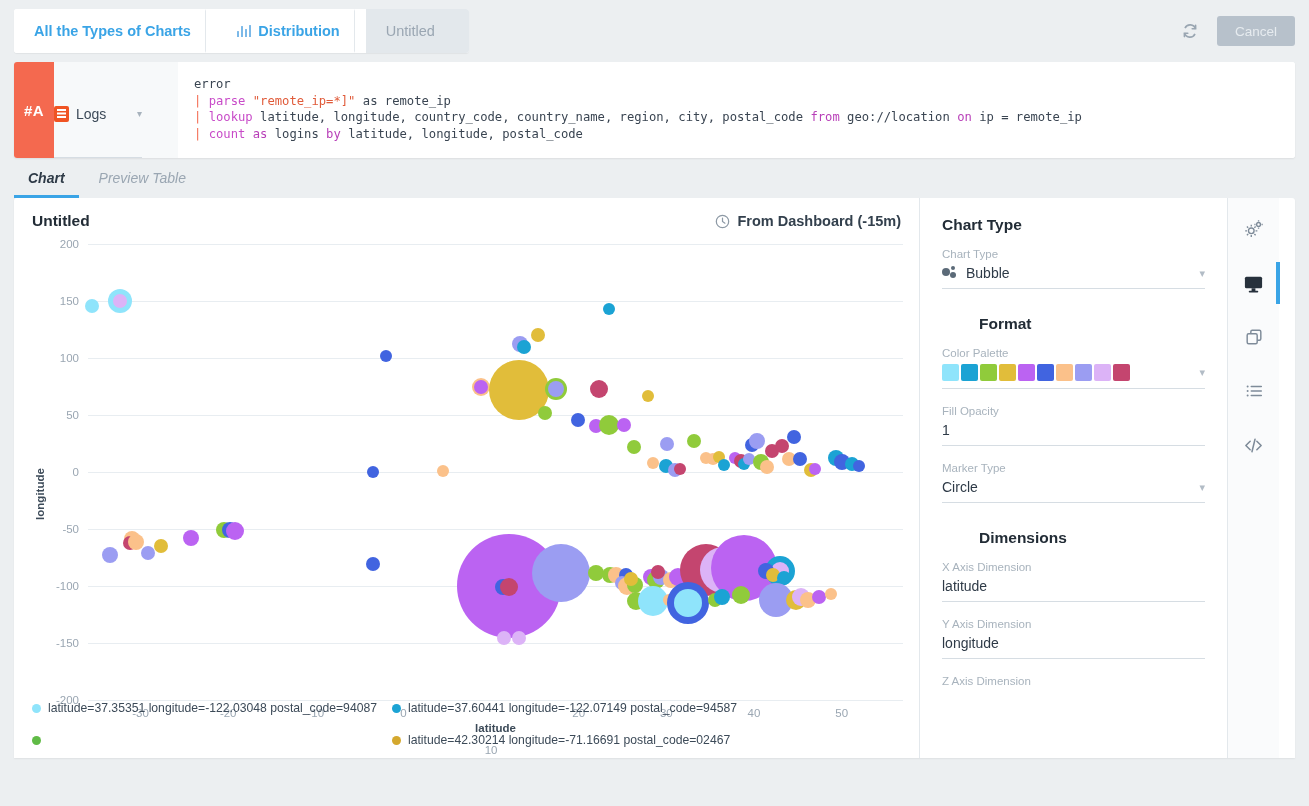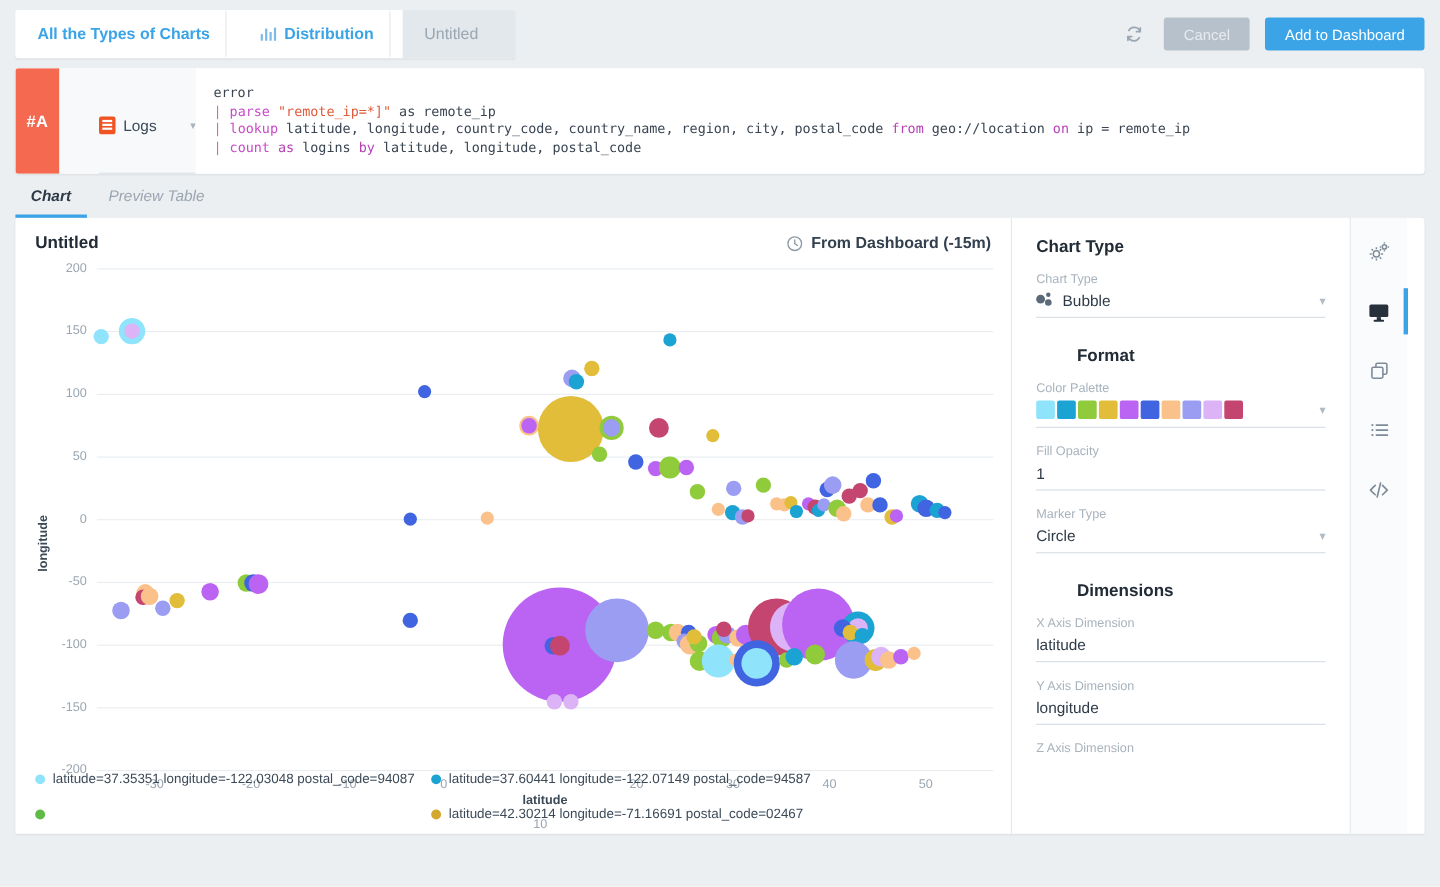--- a/index.html
+++ b/index.html
@@ -24,21 +24,21 @@
   .bc-icon i { display:block; width:2.5px; background:#7cb9e8; border-radius:.5px; }
   .topright { margin-left:auto; display:flex; align-items:center; gap:14px; }
   .refresh-btn { width:26px; height:26px; display:flex; align-items:center; justify-content:center; color:#9aa6b2; cursor:pointer; }
   .btn { height:30px; border:none; border-radius:3px; font-size:13.5px; font-family:inherit; padding:0 18px; cursor:pointer; }
   .btn-cancel { background:#b7c1cb; color:#e6ebef; }
   .btn-primary { background:#3aa4e6; color:#fff; }
 
   
   .query-card { margin:0 14px; height:96px; display:flex; background:#fff; border-radius:3px; overflow:hidden; box-shadow:0 1px 2px rgba(0,0,0,.07); }
   .qbadge { width:40px; background:#f4694f; color:#fff; display:flex; align-items:center; justify-content:center; font-size:15px; font-weight:600; letter-spacing:.3px; }
-  .qsource { width:124px; background:#f7f9fa; display:flex; justify-content:flex-end; padding-top:14px; }
+  .qsource { width:124px; background:#f7f9fa; display:flex; justify-content:flex-start; padding-top:14px; }
   .qsource-inner { display:flex; align-items:center; gap:7px; border-bottom:1px solid #d6dde3; padding-bottom:6px; width:88px; }
   .logs-ico { width:15px; height:16px; background:#f05423; border-radius:2px; position:relative; flex:none; }
   .logs-ico:before { content:""; position:absolute; left:3px; top:3.5px; width:9px; height:1.5px; background:#fff; box-shadow:0 3.5px 0 #fff, 0 7px 0 #fff; }
   .qsource-label { font-size:14px; color:#3c4a58; }
   .caret { margin-left:auto; color:#a8b3bd; font-size:10px; }
   .qtext { flex:1; background:#fff; padding:14px 16px; font-family:"DejaVu Sans Mono", monospace; font-size:12.2px; line-height:16.5px; color:#3a4552; white-space:pre; }
   .k-pipe { color:#f4694f; }
   .k-cmd { color:#c84bc8; }
   .k-op { color:#b83fb8; }
   .k-str { color:#e05b3a; }
@@ -118,21 +118,20 @@
   <div class="topright">
     <div class="refresh-btn">
       <svg width="18" height="18" viewBox="0 0 18 18" fill="none" stroke="currentColor" stroke-width="1.6">
         <path d="M14.5 7A5.6 5.6 0 0 0 4 6.2"></path>
           <path d="M3.5 11A5.6 5.6 0 0 0 14 11.8"></path>
         <path d="M14.6 3.4v3.4h-3.4" stroke-linecap="round"></path>
           <path d="M3.4 14.6v-3.4h3.4" stroke-linecap="round"></path>
       </svg>
     </div>
     <button class="btn btn-cancel">Cancel</button>
-    <button class="btn btn-primary">Add to Dashboard</button>
   </div>
 </div>
 
 <div class="query-card">
   <div class="qbadge">#A</div>
   <div class="qsource">
     <div class="qsource-inner">
       <span class="logs-ico"></span>
       <span class="qsource-label">Logs</span>
       <span class="caret">▾</span>

